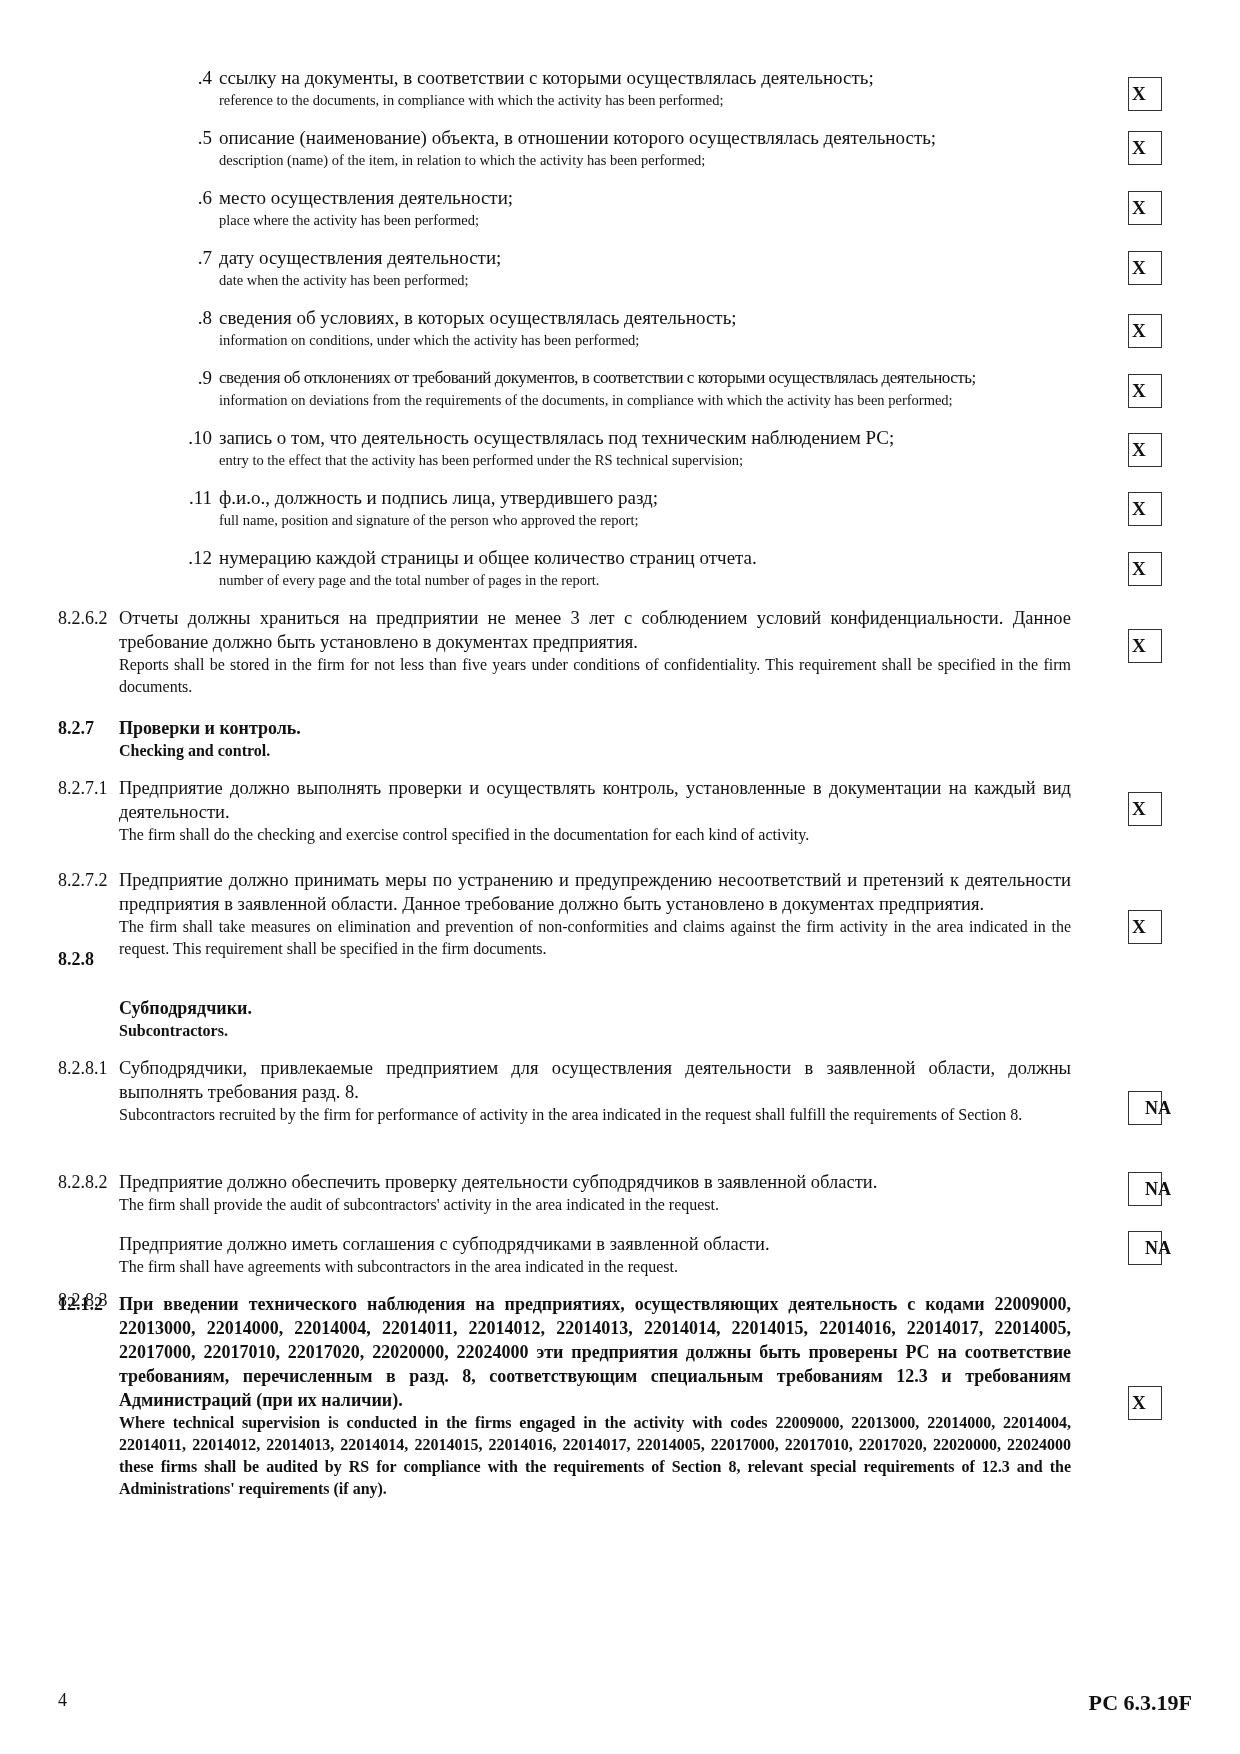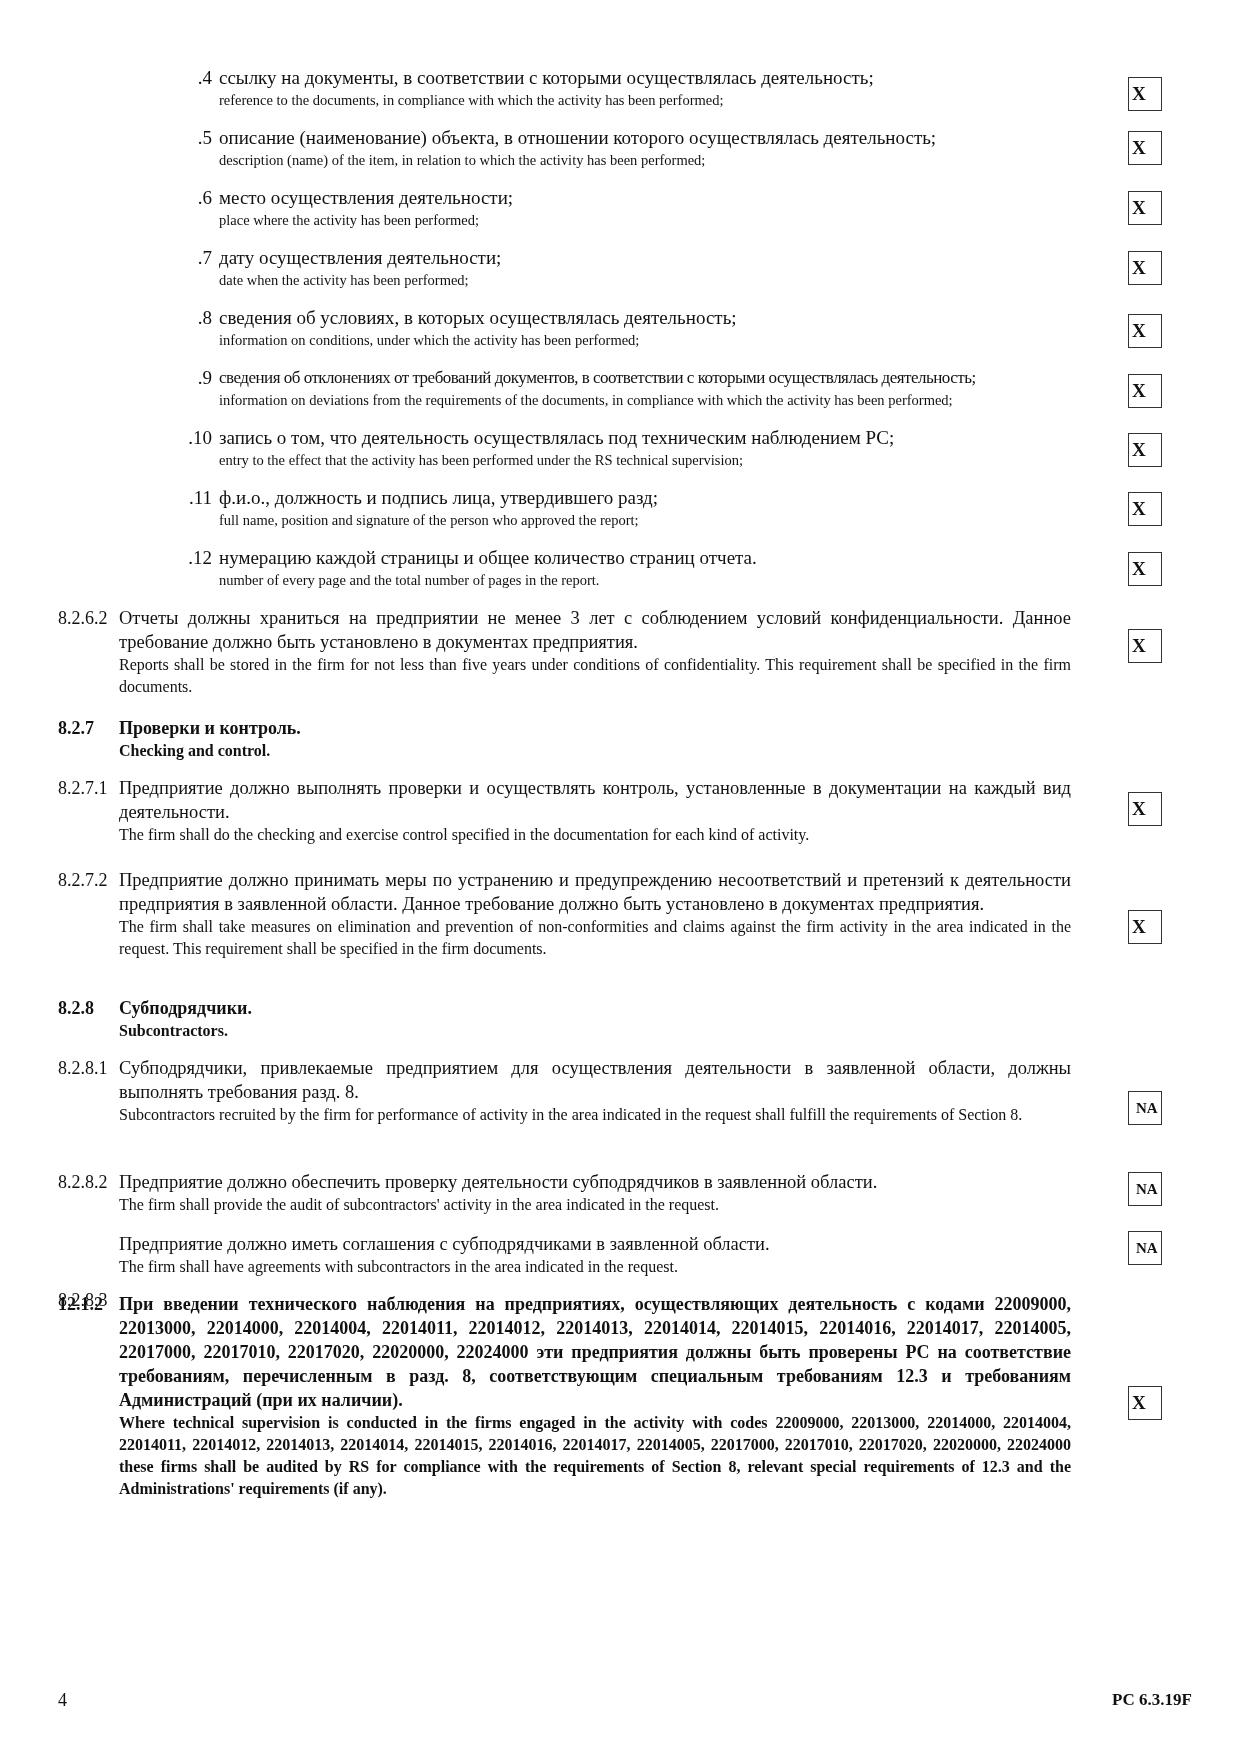--- a/index.html
+++ b/index.html
@@ -16,23 +16,23 @@
   .justify { text-align: justify; text-align-last: left; white-space: normal; }
   .ru-para { font-size: 18.5px; line-height: 24px; }
   .en-para { font-size: 16px; line-height: 22px; }
   .bold { font-weight: bold; }
   .box {
     position: absolute; left: 1128px; width: 34px; height: 34px;
     border: 1.5px solid #333; box-sizing: border-box;
     font-weight: bold; font-size: 19px; line-height: 32px; padding-left: 3px;
     background: #fff;
   }
-  .box.na { font-size: 15px; padding-left: 7px; letter-spacing: 0px; }
+  .box.na { font-size: 18px; padding-left: 16px; letter-spacing: 0px; }
   .footer-left { position: absolute; left: 58px; top: 1690px; font-size: 18px; }
-  .footer-right { position: absolute; right: 48px; top: 1690px; font-size: 17px; font-weight: bold; }
+  .footer-right { position: absolute; right: 48px; top: 1690px; font-size: 22px; font-weight: bold; }
 </style>
 </head>
 <body>
 
 <div>
   <div class="sub-num" style="left:172px;top:66px;">.4</div>
   <div class="sub-text ru" style="top:66px;">ссылку на документы, в соответствии с которыми осуществлялась деятельность;</div>
   <div class="sub-text en" style="top:90px;">reference to the documents, in compliance with which the activity has been performed;</div>
   <div class="box" style="top:77px;">X</div>
 </div>
@@ -122,21 +122,21 @@
 <div>
   <div class="sec-num" style="top:868px;">8.2.7.2</div>
   <div class="sec-body" style="top:868px;">
     <div class="ru-para justify">Предприятие должно принимать меры по устранению и предупреждению несоответствий и претензий к деятельности предприятия в заявленной области. Данное требование должно быть установлено в документах предприятия.</div>
     <div class="en-para justify">The firm shall take measures on elimination and prevention of non-conformities and claims against the firm activity in the area indicated in the request. This requirement shall be specified in the firm documents.</div>
   </div>
   <div class="box" style="top:910px;">X</div>
 </div>
 
 <div>
-  <div class="sec-num bold" style="top:996px;">8.2.8</div>
+  <div class="sec-num bold" style="top:947px;">8.2.8</div>
   <div class="sec-body bold" style="top:996px;">
     <div class="ru-para" style="font-size:18px;">Субподрядчики.</div>
     <div class="en-para">Subcontractors.</div>
   </div>
 </div>
 
 <div>
   <div class="sec-num" style="top:1056px;">8.2.8.1</div>
   <div class="sec-body" style="top:1056px;">
     <div class="ru-para justify">Субподрядчики, привлекаемые предприятием для осуществления деятельности в заявленной области, должны выполнять требования разд. 8.</div>

